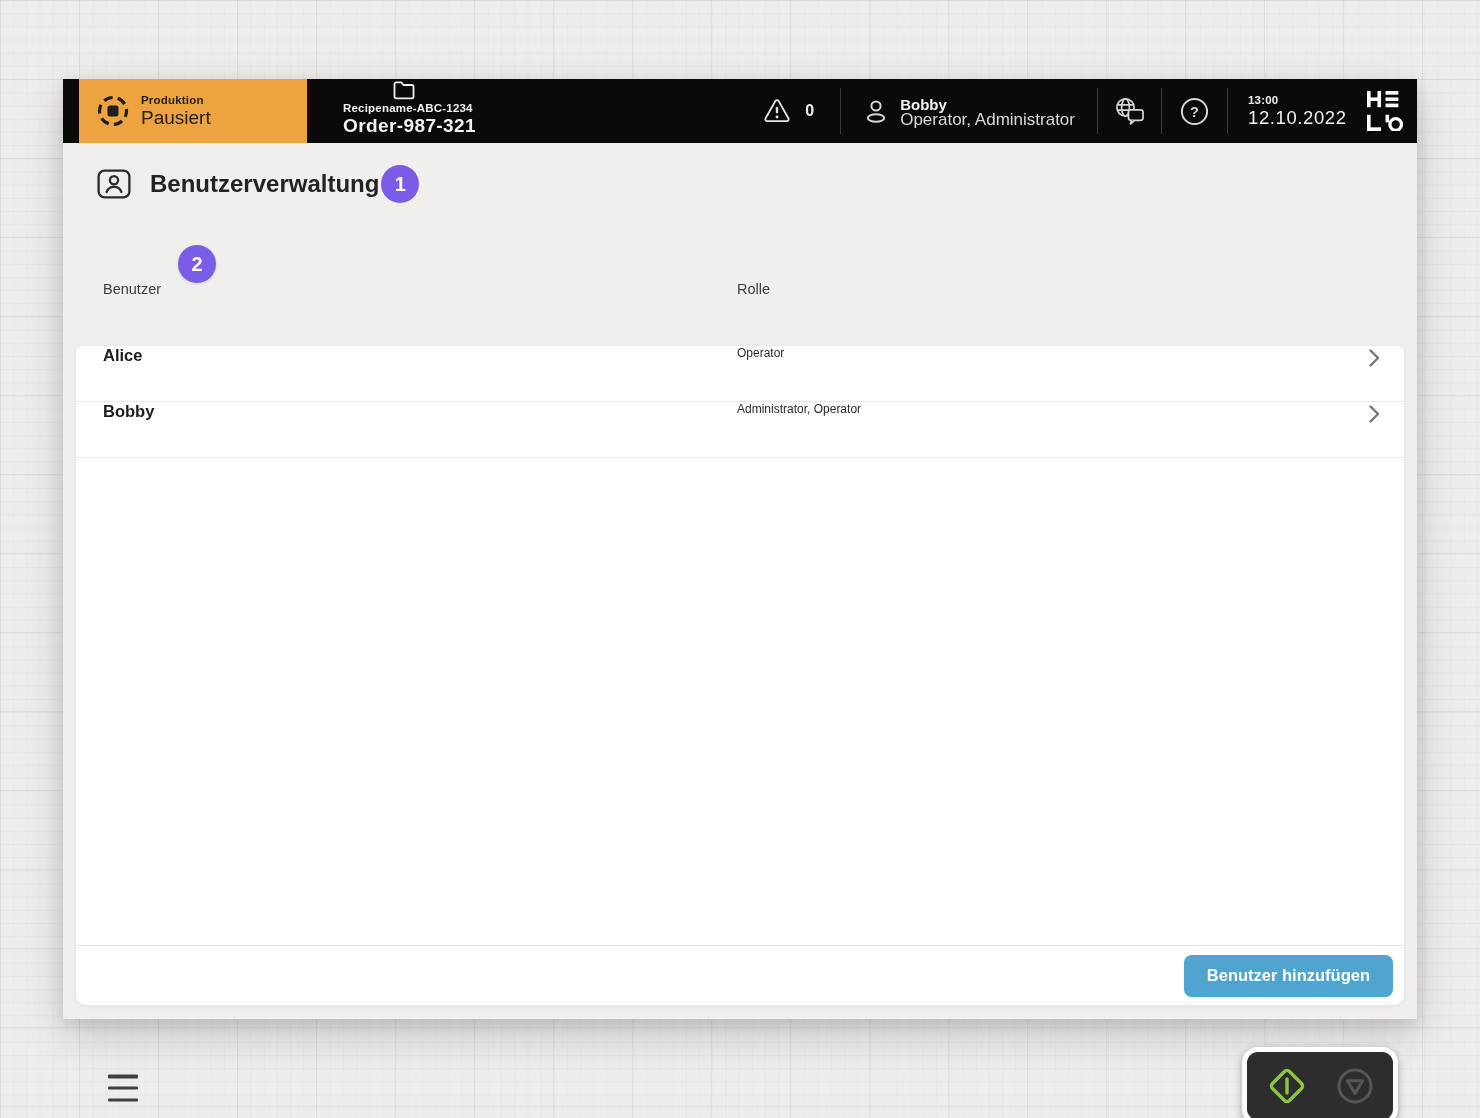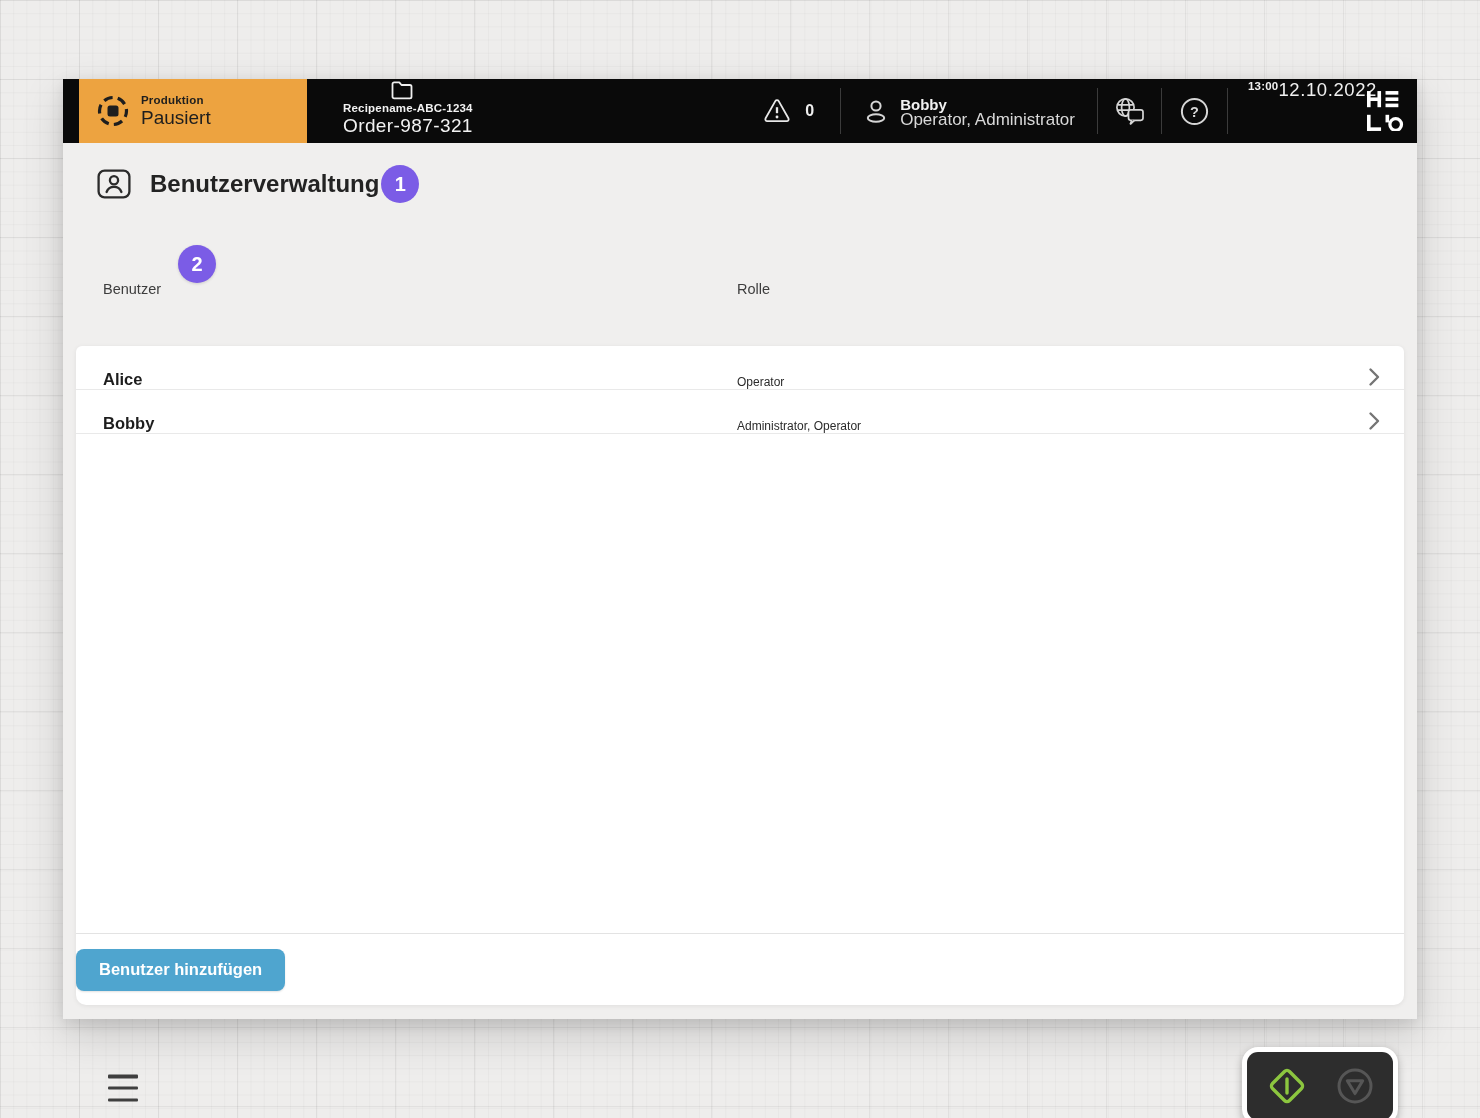--- a/index.html
+++ b/index.html
@@ -23,58 +23,58 @@
   }
 
   
   .topbar { height:64px; background:#0a0a0a; display:flex; align-items:stretch; color:#fff; flex:none;padding-left:16px; }
   .status-tile { width:228px; background:#eda340; color:#1e1e1e; display:flex; align-items:center; padding-left:16px; flex:none; }
   .status-text { margin-left:10px; }
   .lbl-small { font-size:11.5px; font-weight:700; letter-spacing:.2px; line-height:14px; }
   .lbl-big { font-size:19px; font-weight:500; line-height:22px; }
   .recipe-group { display:flex; align-items:center; margin-left:24px;flex-direction:column; }
   .recipe-text { margin-left:12px; color:#f2f2f2; }
-  .recipe-text .lbl-big { font-weight:400; letter-spacing:.4px; }
+  .recipe-text .lbl-big { font-weight:700; letter-spacing:.4px; }
   .tb-spacer { flex:1; }
   .alarm-group { display:flex; align-items:center; gap:14px; padding:0 26px; }
   .alarm-count { font-size:16px; font-weight:700; color:#efefef; }
   .tb-divider { width:1px; background:#3b3b3b; height:46px; align-self:center; flex:none; }
   .user-group { display:flex; align-items:center; gap:11px; padding:0 22px; min-width:228px; }
   .user-name { font-size:15px; font-weight:700; color:#f2f2f2; line-height:17px; }
   .user-roles { font-size:17px; color:#d9d9d9; line-height:14px; }
   .icon-group { width:63px; display:flex; align-items:center; justify-content:center; }
-  .datetime-group { padding:0 20px; display:flex; flex-direction:row; color:#f0f0f0; width:127px; }
+  .datetime-group { padding:0 20px; display:flex; flex-direction:column; justify-content:center; color:#f0f0f0; width:127px; }
   .datetime-group .lbl-big { font-weight:400; letter-spacing:.6px; font-size:18.5px; }
   .logo-group { width:62px; display:flex; align-items:center; justify-content:center; }
 
   
   .content { flex:1; display:flex; flex-direction:column; padding:0 13px; position:relative;gap:36px; }
   .title-row { margin:22px 0 0 20px; height:38px; display:flex; align-items:center; }
   .page-title { margin-left:18px; font-size:24px; font-weight:700; color:#232323; }
   .badge { width:38px; height:38px; border-radius:50%; background:#7b5ce6; color:#fff;
            display:flex; align-items:center; justify-content:center; font-size:20px; font-weight:700;
            flex:none; }
   .badge-inline { margin-left:2px; position:relative; z-index:3; }
   .badge-float { position:absolute; left:115px; top:102px; z-index:3; box-shadow:0 1px 3px rgba(0,0,0,0.15); }
 
   .header-row { margin-top:34px; height:37px; display:flex; padding:8px 0 0 27px;
                 font-size:14.5px; color:#3d3d3d; }
   .col-user { width:634px; flex:none; }
   .col-role { flex:1; }
 
   .panel { background:#fff; border-radius:6px 6px 10px 10px; height:659px; display:flex; flex-direction:column;
            box-shadow:0 1px 5px rgba(0,0,0,0.07); }
-  .user-row { height:44px; display:flex; align-items:flex-end; padding:0 18px 0 27px;
+  .user-row { height:56px; display:flex; align-items:flex-start; padding:0 18px 0 27px;
               border-bottom:1px solid #e9e9e9; cursor:pointer; }
   .cell-user { width:634px; flex:none; font-size:16.5px; font-weight:700; color:#1d1d1d; }
   .cell-role { flex:1; font-size:12px; color:#2b2b2b; }
   .chevron { width:24px; height:24px; flex:none; display:flex; align-items:center; justify-content:center; }
   .panel-spacer { flex:1; }
-  .panel-actions { border-top:1px solid #e3e3e3; height:72px; display:flex; align-items:center;
-                   padding-right:11px; }
+  .panel-actions { border-top:1px solid #e3e3e3; height:60px; display:flex; align-items:center;
+                   justify-content:flex-end; padding-right:11px; }
   .btn-primary { height:42px; padding:0 23px; background:#4fa5cf; border:none; border-radius:8px;
                  color:#fff; font-family:inherit; font-size:16.5px; font-weight:700; cursor:pointer;
                  box-shadow:0 1px 2px rgba(0,0,0,0.12); }
 
   
   .bottombar { height:94px; position:relative; flex:none; }
   .hamburger { position:absolute; left:32px; top:50%; transform:translateY(-50%);
                width:30px; height:27px; display:flex; flex-direction:column; justify-content:space-between;
                background:none; border:none; cursor:pointer; padding:0; }
   .hamburger span { display:block; height:3.5px; background:#3f3f3f; border-radius:1px; }

